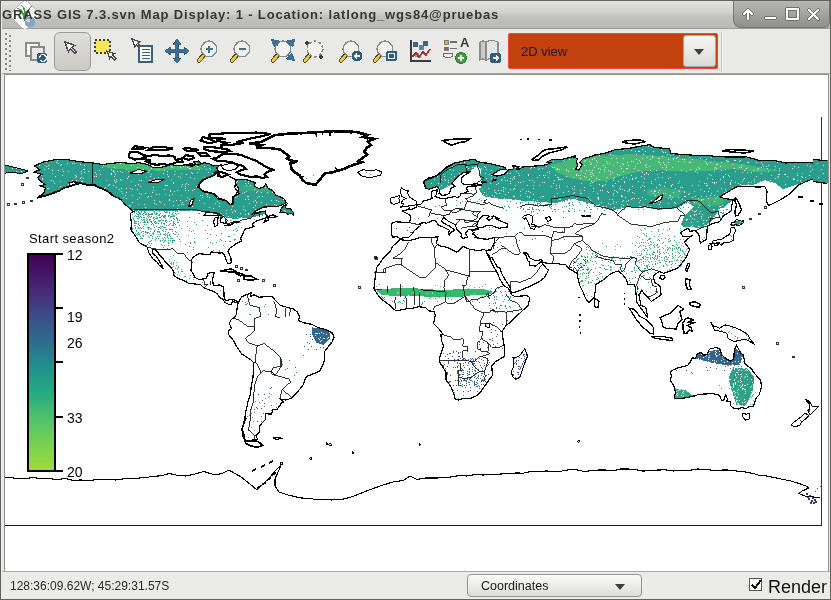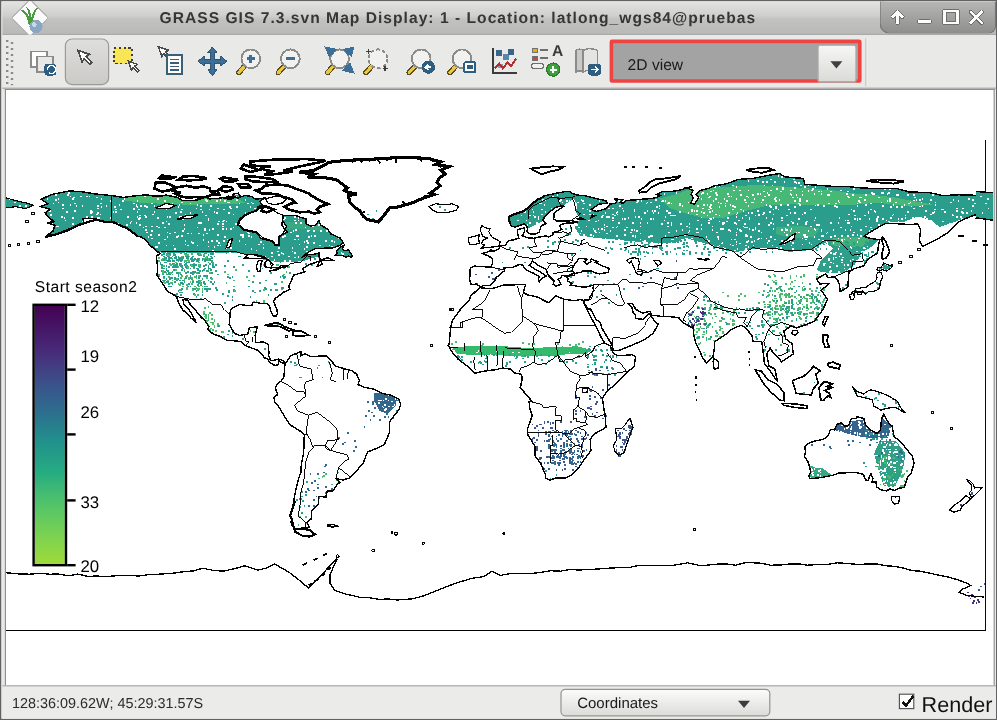--- a/index.html
+++ b/index.html
@@ -1,25 +1,25 @@
 <!DOCTYPE html>
 <html><head>
 <meta charset="utf-8">
 <style>
 *{margin:0;padding:0;box-sizing:border-box}
 html,body{width:831px;height:600px;overflow:hidden}
 body{font-family:"Liberation Sans",sans-serif;position:relative;background:#e9e9e7;border:1px solid #626262}
 .titlebar{position:absolute;left:1px;top:0;width:829px;height:28px;background:linear-gradient(#e3e3e1,#cfcfcd 45%,#c2c2c0 55%,#b9b9b7);border-bottom:1px solid #9a9a97}
-.title{position:absolute;left:0;right:70px;top:6px;text-align:center;font-size:13px;font-weight:bold;color:#363636;letter-spacing:0.85px}
+.title{position:absolute;left:0;right:70px;top:6px;font-size:13px;font-weight:bold;color:#363636;letter-spacing:0.85px}
 .btnpill{position:absolute;right:1px;top:0;width:97px;height:27px;background:linear-gradient(#b7b7b5,#8f8f8d);border:1px solid #757573;border-top:none;border-radius:0 0 6px 8px}
 .toolbar{position:absolute;left:1px;top:29px;width:829px;height:44px;background:#e9e9e7;border-bottom:1px solid #a5a5a2}
 .grip{position:absolute;left:3px;top:3px;width:7px;height:38px;background-image:repeating-linear-gradient(#8a8a88 0 2px,transparent 2px 5px),repeating-linear-gradient(#8a8a88 0 2px,transparent 2px 5px);background-size:2px 100%,2px 100%;background-position:0 0,4px 2px;background-repeat:no-repeat}
 .tsep{position:absolute;left:719px;top:2px;width:2px;height:40px;border-left:1px solid #c6c6c3;border-right:1px solid #f4f4f2}
 .selbtn{position:absolute;left:52px;top:2px;width:37px;height:39px;background:linear-gradient(#dedede,#cccac6);border:1px solid #9a9a97;border-radius:6px}
-.combo{position:absolute;left:506px;top:3px;width:210px;height:36px;background:#a3a3a3;border:3px solid #ef4444;border-radius:2px}
+.combo{position:absolute;left:506px;top:3px;width:210px;height:36px;background:#c2410c;border:1px solid #ef4444;border-radius:2px}
 .combo .txt{position:absolute;left:12px;top:10px;font-size:13px;color:#1a1a1a}
 .combo .drop{position:absolute;right:1px;top:1px;width:33px;height:32px;background:linear-gradient(#f6f6f4,#dadad7);border:1px solid #a8a8a5;border-radius:3px}
 .combo .drop:after{content:"";position:absolute;left:10px;top:13px;border:5.5px solid transparent;border-top:6.5px solid #3f3f3f;border-bottom:none}
 .canvas{position:absolute;left:3px;top:73px;width:825px;height:497px;background:#fff;border-left:1px solid #8f8f8c;border-top:1px solid #8f8f8c;border-right:1px solid #8f8f8c}
 .statusbar{position:absolute;left:1px;top:570px;width:829px;height:29px;background:#ebebe9;border-top:1px solid #aaaaa7}
 .coords{position:absolute;left:8px;top:7px;font-size:12px;color:#2b2b2b}
 .cddrop{position:absolute;left:465px;top:2px;width:175px;height:23px;background:linear-gradient(#fbfbfa,#dcdcd9);border:1px solid #939390;border-radius:4px}
 .cddrop .t{position:absolute;left:13px;top:4px;font-size:12.5px;color:#1a1a1a}
 .cddrop .a{position:absolute;right:16px;top:9px;border:5.5px solid transparent;border-top:6.5px solid #3c3c3c;border-bottom:none}
 .render{position:absolute;left:747px;top:5px}
@@ -415,21 +415,21 @@
 </svg>
 <div class="legend">
 <div class="ltitle">Start season2</div>
 <div class="lbar"></div>
 <div class="ltick" style="top:252px"></div>
 <div class="ltick" style="top:306px"></div>
 <div class="ltick" style="top:360px"></div>
 <div class="ltick" style="top:415px"></div>
 <div class="ltick" style="top:469px"></div>
 <div class="lnum" style="top:246px">12</div>
-<div class="lnum" style="top:288px">19</div>
+<div class="lnum" style="top:308px">19</div>
 <div class="lnum" style="top:334px">26</div>
 <div class="lnum" style="top:409px">33</div>
 <div class="lnum" style="top:463px">20</div>
 </div>
 <div class="titlebar">
 <svg width="30" height="28" style="position:absolute;left:8px;top:0">
 <g transform="translate(15,14)">
 <rect x="-11" y="-11" width="22" height="22" rx="3" transform="rotate(45)" fill="#fbfbfb" stroke="#b5b5b5" stroke-width="1"></rect>
 <path d="M-1 6 C-2 -2 -6 -6 -9 -7 C-4 -7 -2 -4 -1 -1 C-1 -6 -3 -9 -4 -10 C0 -8 1 -4 1 0 C2 -5 4 -8 7 -9 C4 -5 3 -1 2 5 Z" fill="#4a9b3f"></path>
 <circle cx="5" cy="7" r="5.5" fill="#8aa6c0"></circle>

